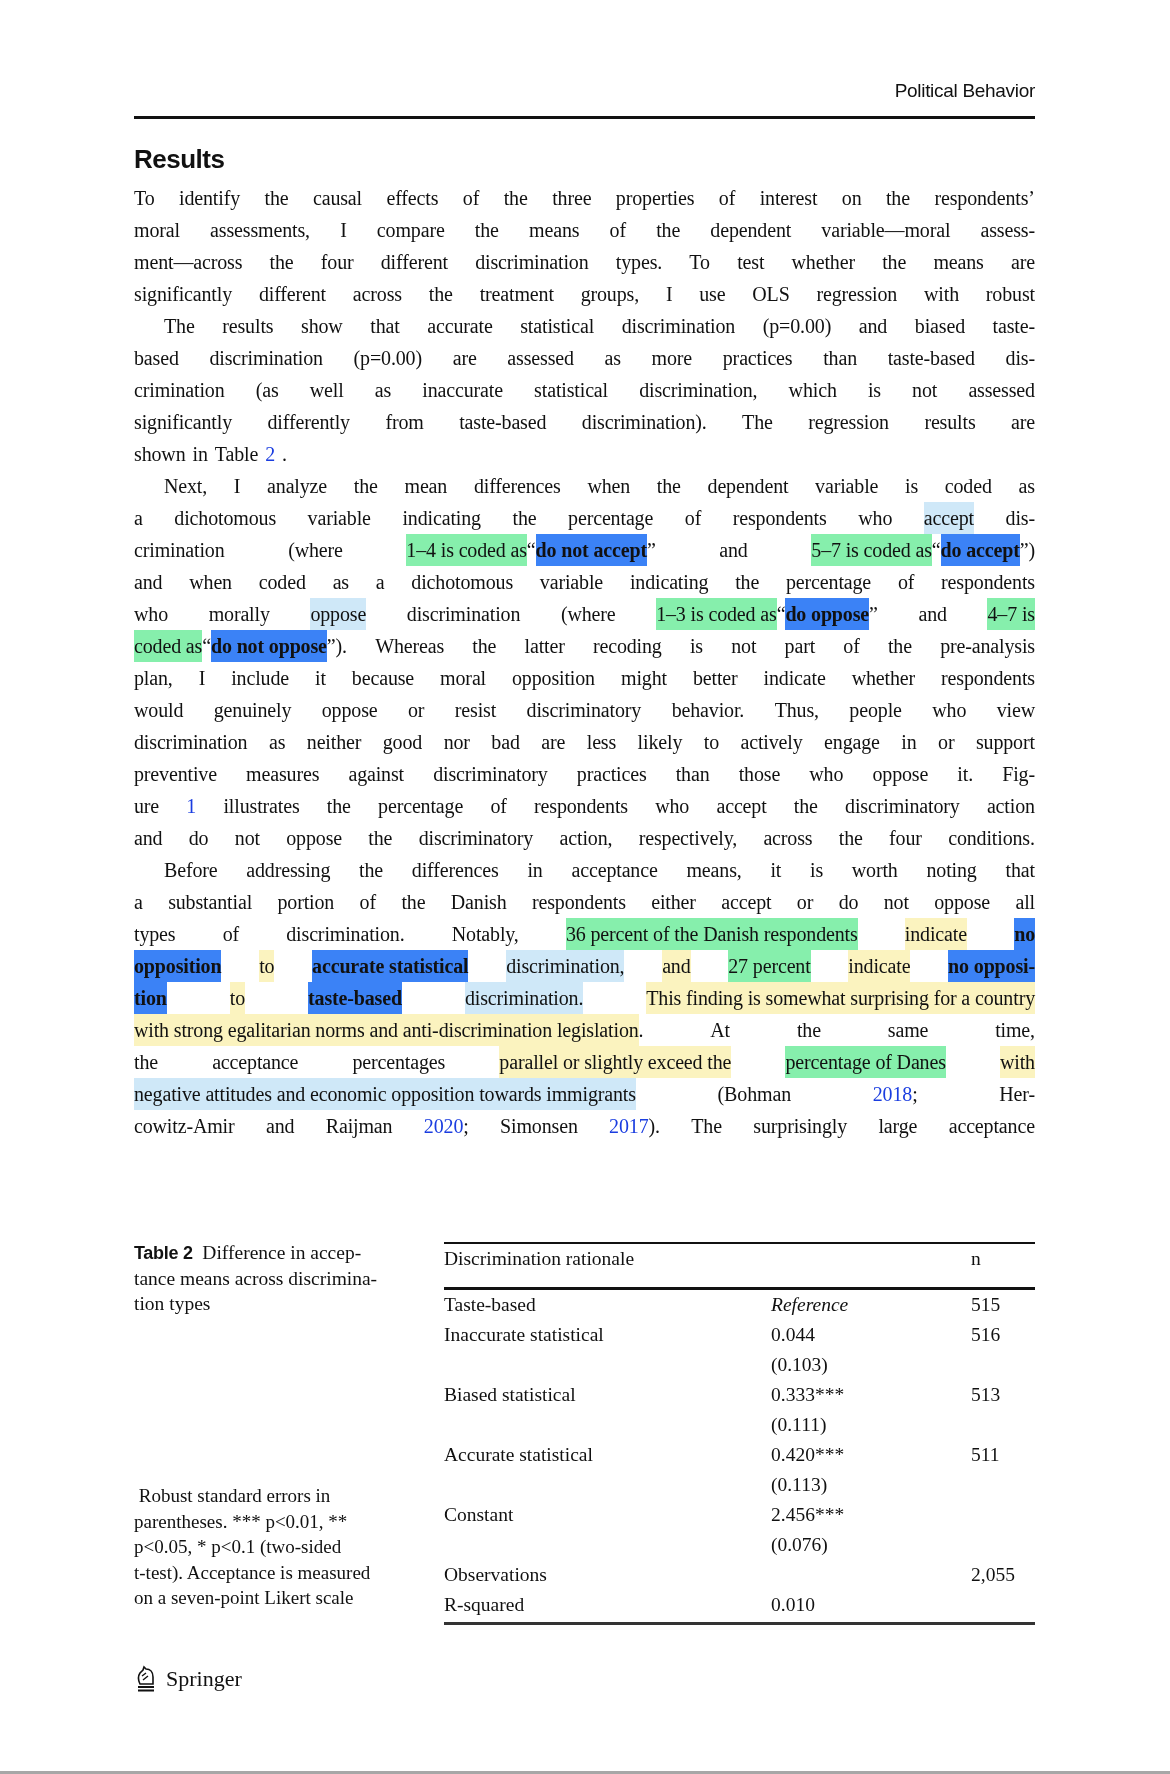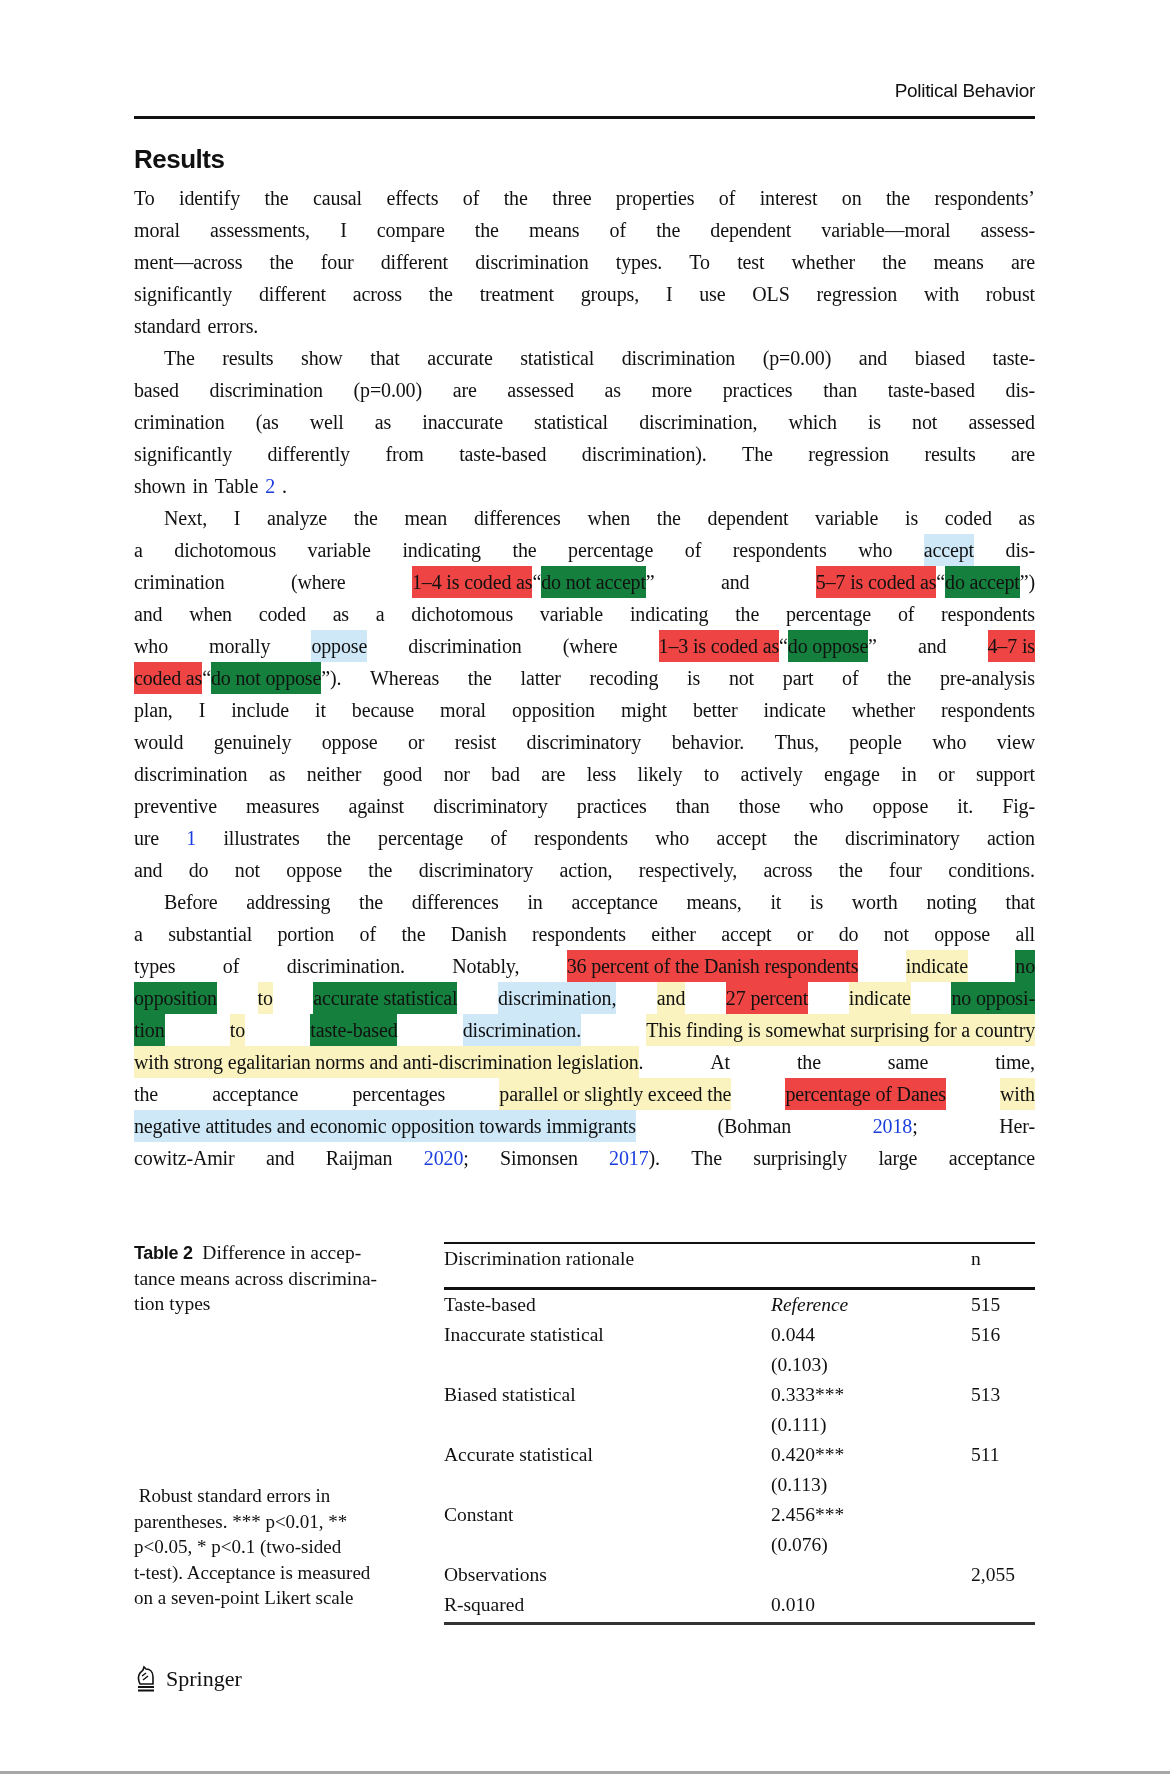--- a/index.html
+++ b/index.html
@@ -6,22 +6,22 @@
   body { width:1170px; height:1774px; position:relative; overflow:hidden; font-family:"Liberation Serif", serif; color:#111; }
   .running-head { position:absolute; top:80px; right:135px; font-family:"Liberation Sans", sans-serif; font-size:19px; letter-spacing:-0.3px; }
   .top-rule { position:absolute; top:116px; left:134px; width:901px; height:3px; background:#111; }
   .section-title { position:absolute; top:144px; left:134px; font-family:"Liberation Sans", sans-serif; font-weight:bold; font-size:26px; letter-spacing:-0.5px; }
   .body-text { position:absolute; top:182px; left:134px; width:901px; }
   .line { height:32px; line-height:32px; font-size:20px; text-align:justify; text-align-last:justify; white-space:nowrap; display:flex; justify-content:space-between; letter-spacing:-0.15px; }
   .line.last { justify-content:flex-start; }
   .line.indent { padding-left:30px; }
   .line span.w { display:inline-block; }
   .line.last span.w { margin-right:7px; }
-  .hl-green { background:#ef4444; }
-  .hl-purple { background:#15803d; }
+  .hl-green { background:#86efac; }
+  .hl-purple { background:#3b82f6;font-weight:bold; }
   .hl-blue { background:#cfe8f8; }
   .hl-yellow { background:#fbf3bf; }
   .link { color:#1a3de0; }
   .caption { position:absolute; top:1240px; left:134px; width:285px; font-size:19.5px; line-height:25px; }
   .caption .cap-label { font-family:"Liberation Sans", sans-serif; font-weight:bold; font-size:18px; letter-spacing:-0.3px; }
   .footnote { position:absolute; top:1483px; left:134px; width:285px; font-size:19px; line-height:25.5px; }
   .tbl { position:absolute; top:1242px; left:444px; width:591px; }
   .tbl .rule-top { height:2px; background:#111; }
   .tbl .rule-head { height:3px; background:#111; }
   .tbl .rule-bot { height:3px; background:#333; margin-top:2px; }
@@ -92,24 +92,20 @@
       <span class="w">the</span>
       <span class="w">treatment</span>
       <span class="w">groups,</span>
       <span class="w">I</span>
       <span class="w">use</span>
       <span class="w">OLS</span>
       <span class="w">regression</span>
       <span class="w">with</span>
       <span class="w">robust</span>
     </div>
-    <div class="line last">
-      <span class="w">standard</span>
-      <span class="w">errors.</span>
-    </div>
     <div class="line indent">
       <span class="w">The</span>
       <span class="w">results</span>
       <span class="w">show</span>
       <span class="w">that</span>
       <span class="w">accurate</span>
       <span class="w">statistical</span>
       <span class="w">discrimination</span>
       <span class="w">(p=0.00)</span>
       <span class="w">and</span>

